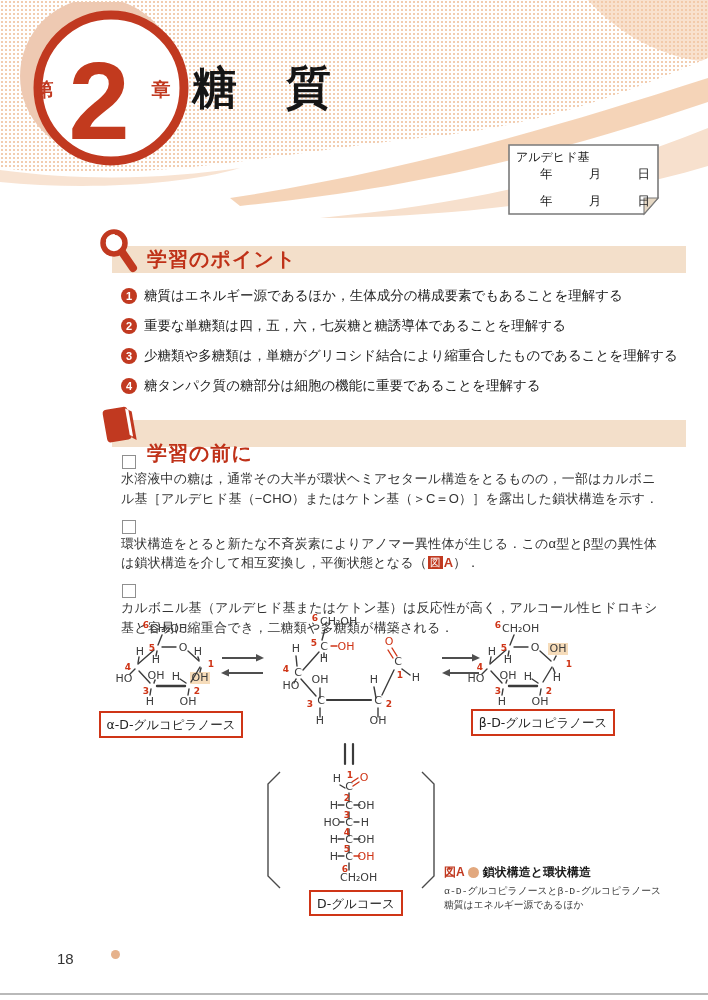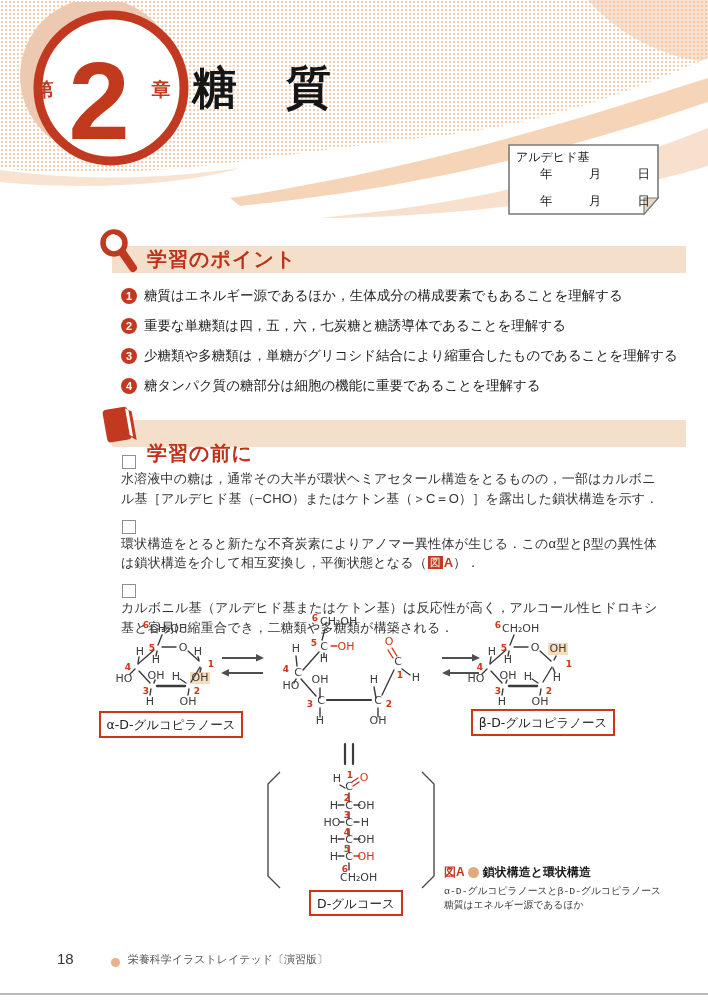--- a/index.html
+++ b/index.html
@@ -42,21 +42,21 @@
   
   .chem{position:absolute;left:88px;top:588px;}
   .fig-caption{position:absolute;left:444px;top:864px;width:240px;}
   .fig-cap-line1{font-size:12px;font-weight:bold;color:#1a1a1a;display:flex;align-items:center;}
   .fig-ref{color:#c13920;margin-right:3px;}
   .fig-dot{display:inline-block;width:11px;height:11px;border-radius:50%;background:#e2a87e;
         margin-right:4px;}
   .fig-desc{font-family:Liberation Mono, monospace;font-size:9.8px;line-height:14px;color:#3a3a3a;
         margin-top:4px;}
   
-  .footer{position:absolute;left:57px;top:950px;display:flex;align-items:flex-end;}
+  .footer{position:absolute;left:57px;top:950px;display:flex;align-items:flex-start;}
   .page-num{font-size:15px;color:#333;}
   .footer-dot{display:inline-block;width:9px;height:9px;border-radius:50%;background:#e6b28c;
         margin:0 8px 0 37px;}
   .series{font-size:11px;color:#555;}
   .bottom-edge{position:absolute;left:0;top:993px;width:708px;height:1.5px;background:#b9b9b9;}
 </style>
 </head>
 <body>
 
 <div class="page">
@@ -324,16 +324,15 @@
     </div>
     <div class="fig-desc">
       <div>α-D-グルコピラノースとβ-D-グルコピラノース</div>
       <div>糖質はエネルギー源であるほか</div>
     </div>
   </div>
 
   <div class="footer">
     <span class="page-num">18</span>
     <span class="footer-dot"></span>
-    <span class="series">栄養科学イラストレイテッド〔演習版〕</span>
   </div>
   <div class="bottom-edge"></div>
 </div>
 
 </body></html>

